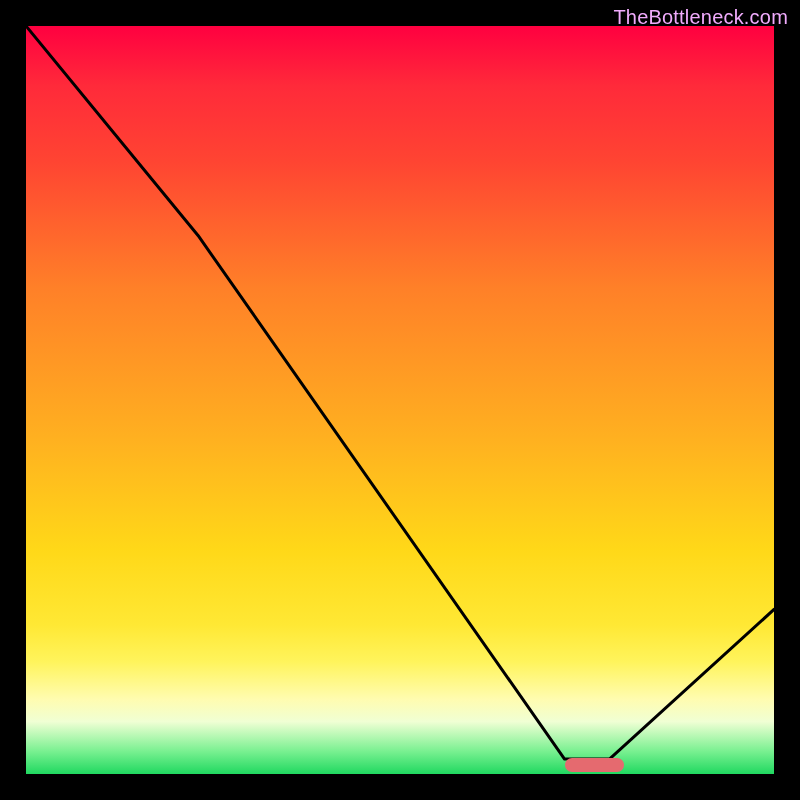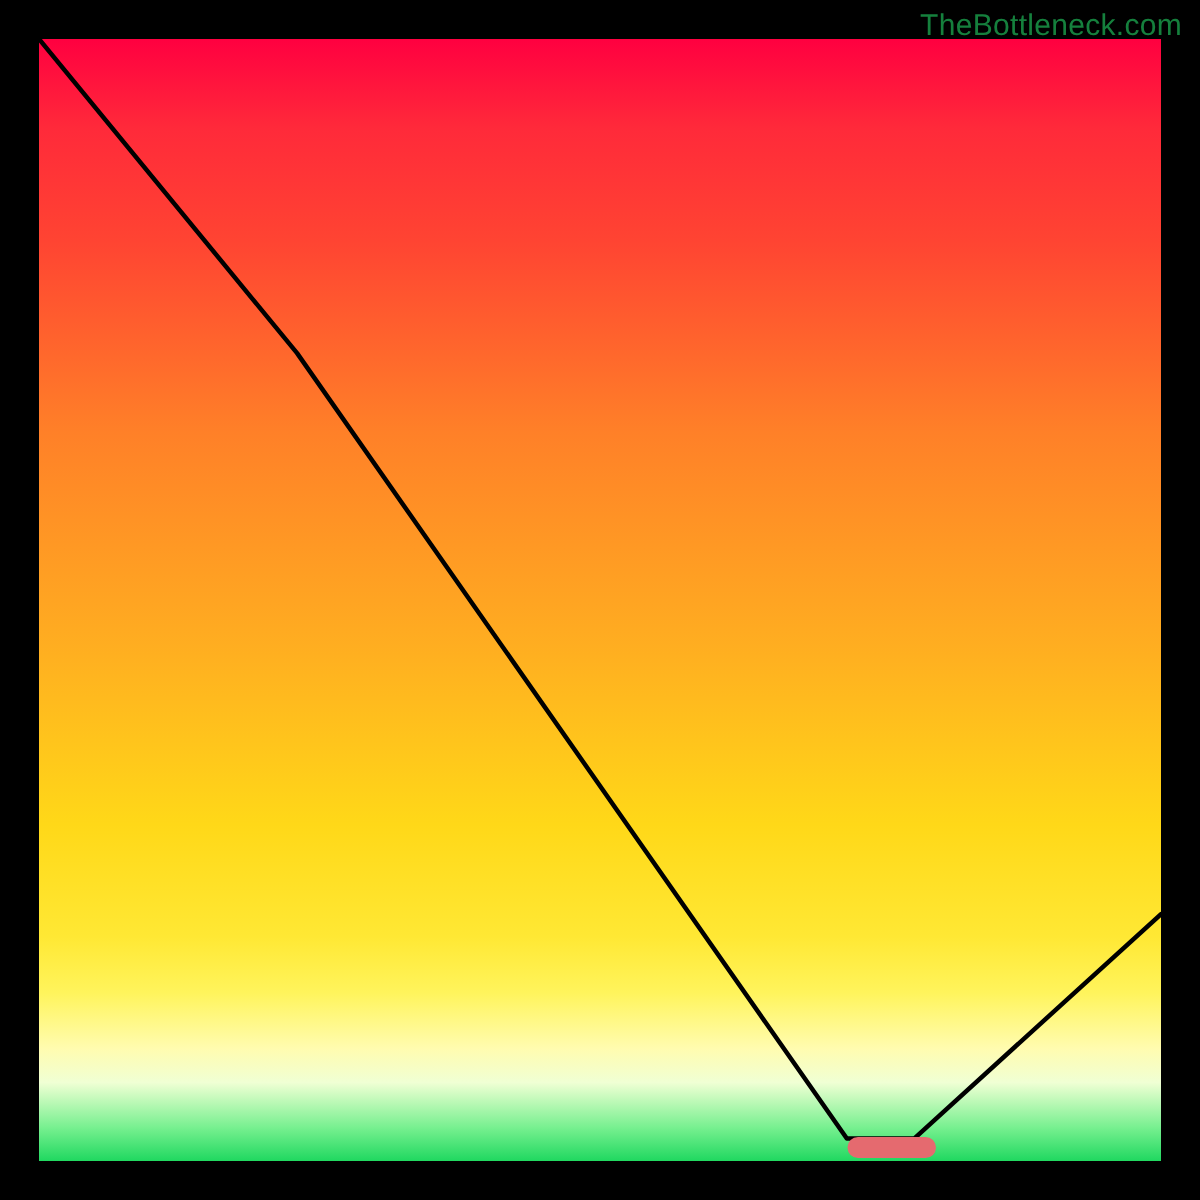--- a/index.html
+++ b/index.html
@@ -35,21 +35,21 @@
       #fffcb0 90%,
       #f0ffd4 93%,
       #78f090 97%,
       #20d860 100%
     );
   }
   .watermark {
     position: absolute;
     top: 6px;
     right: 12px;
-    color: #15803d;
+    color: #f0abfc;
     font-size: 20px;
     font-weight: 500;
     letter-spacing: 0.2px;
     user-select: none;
   }
   svg.curve {
     position: absolute;
     left: 0;
     top: 0;
   }

